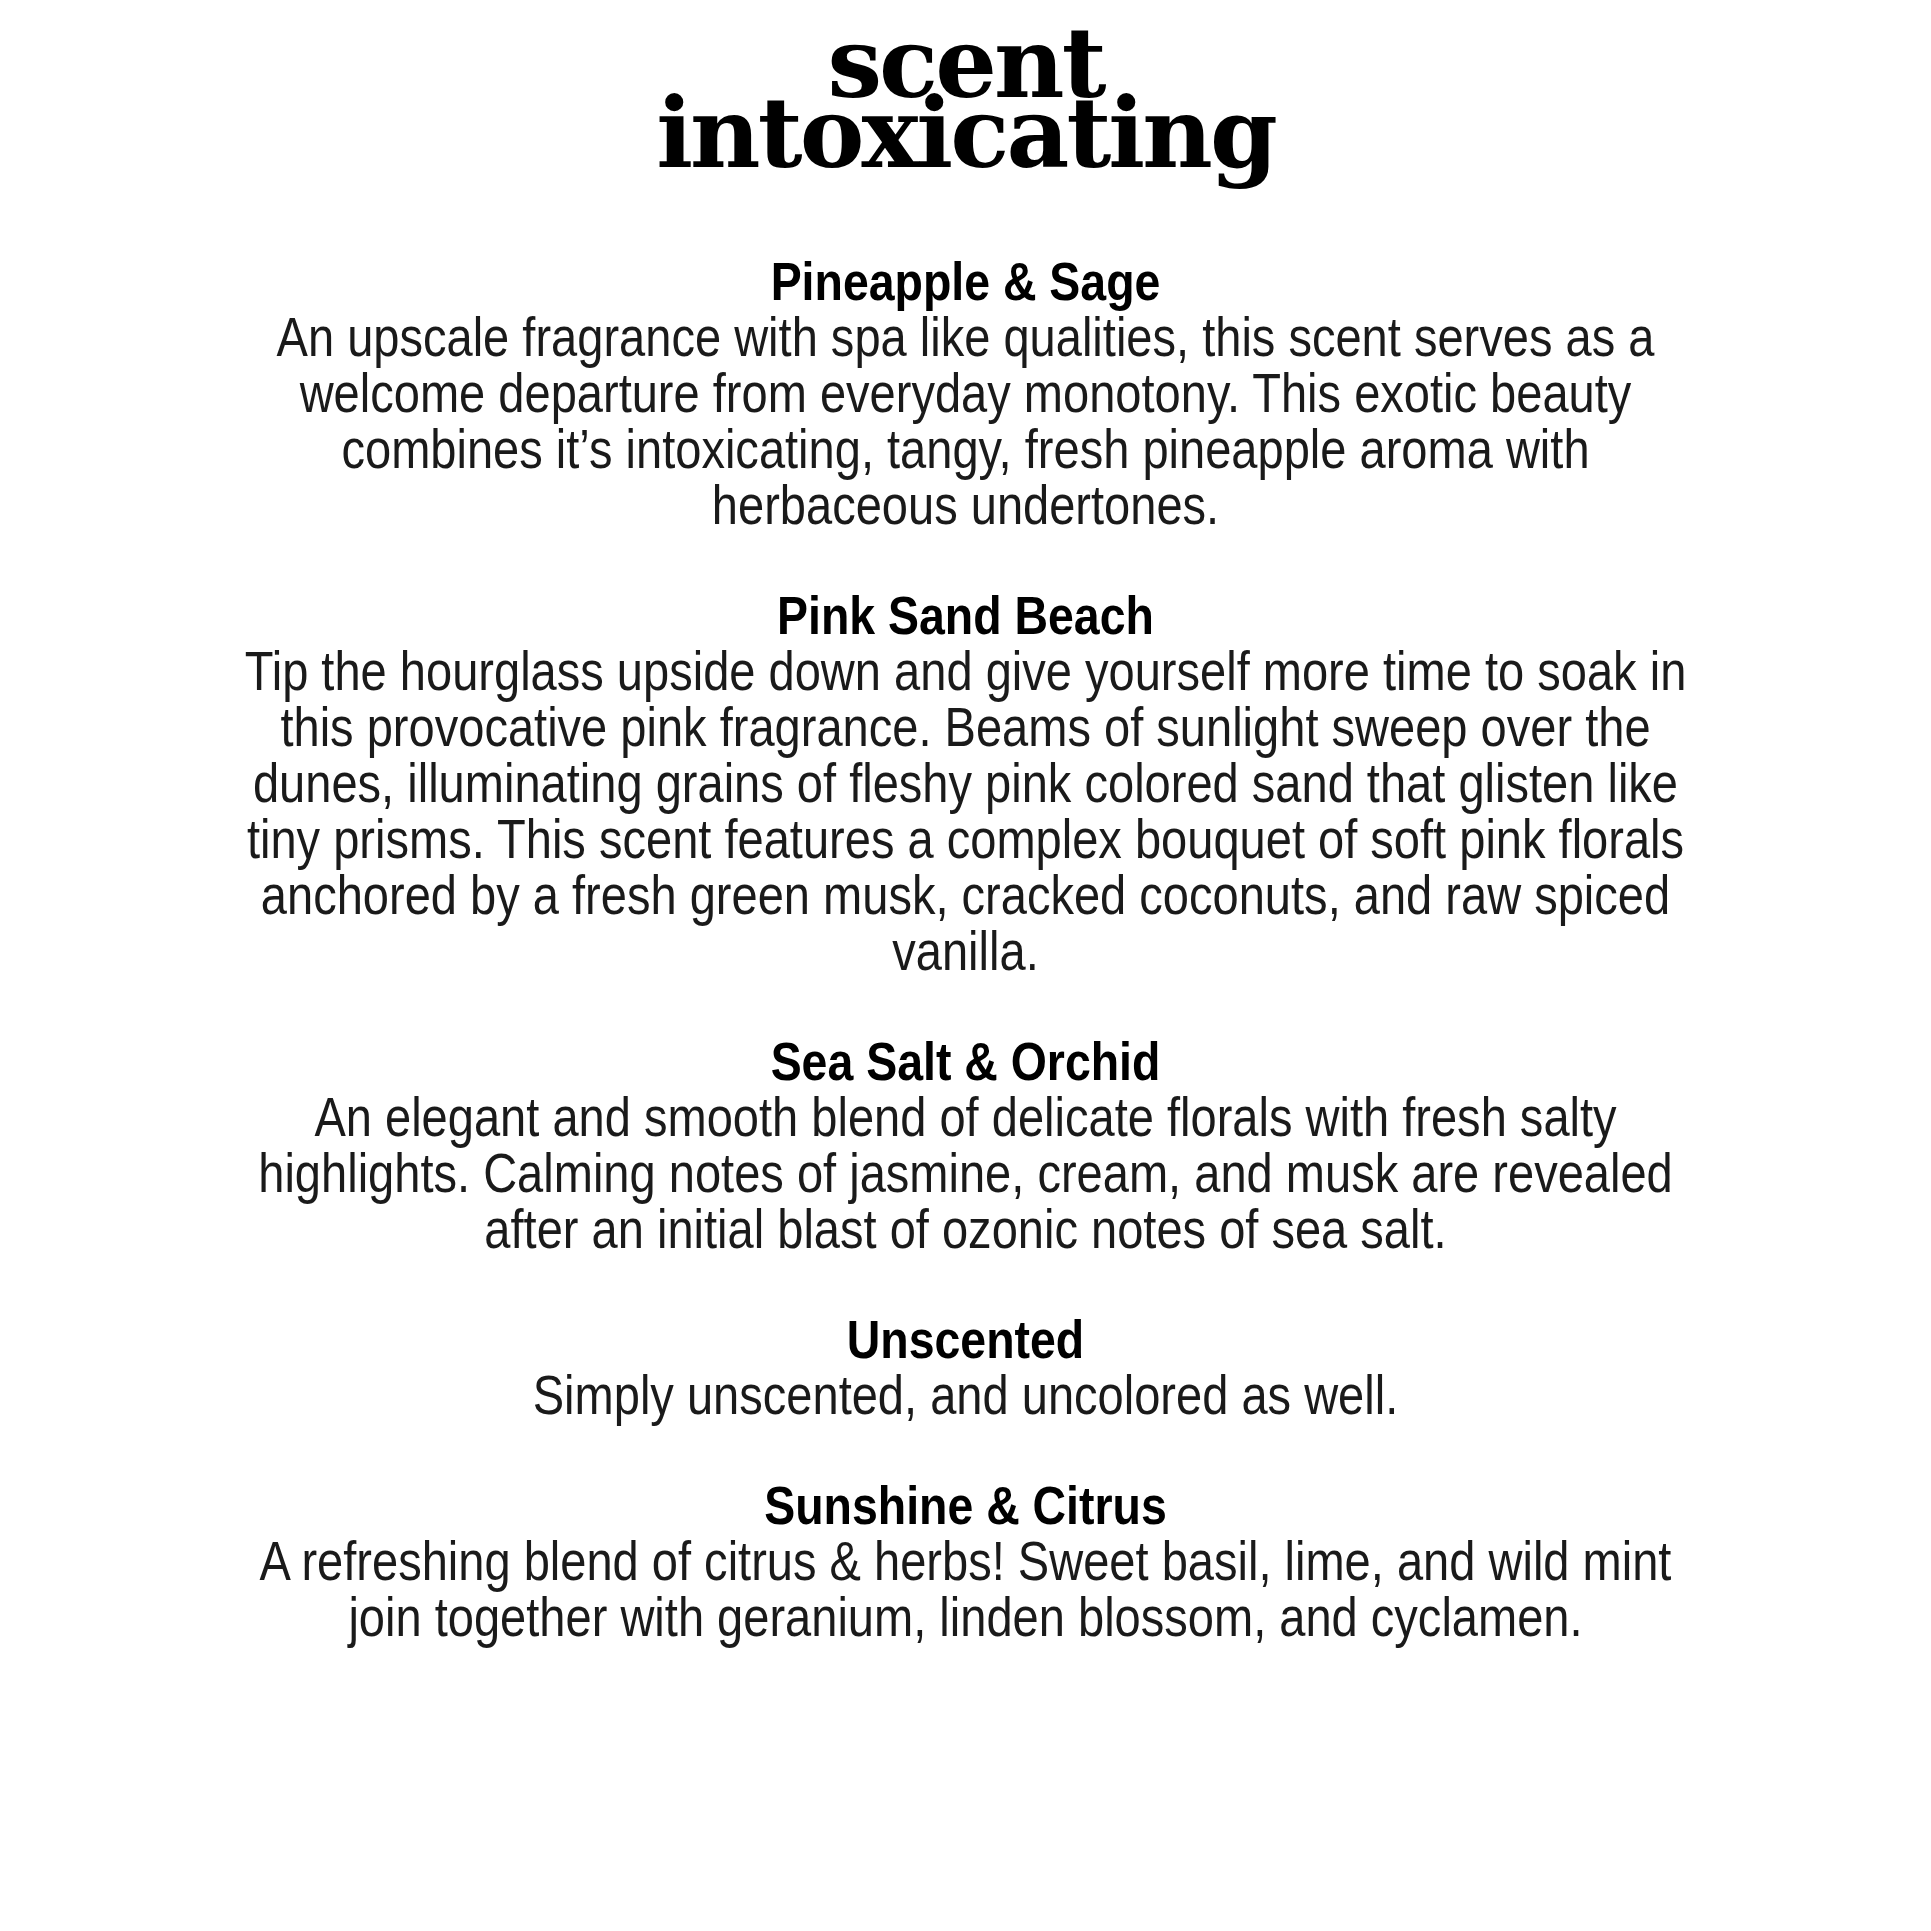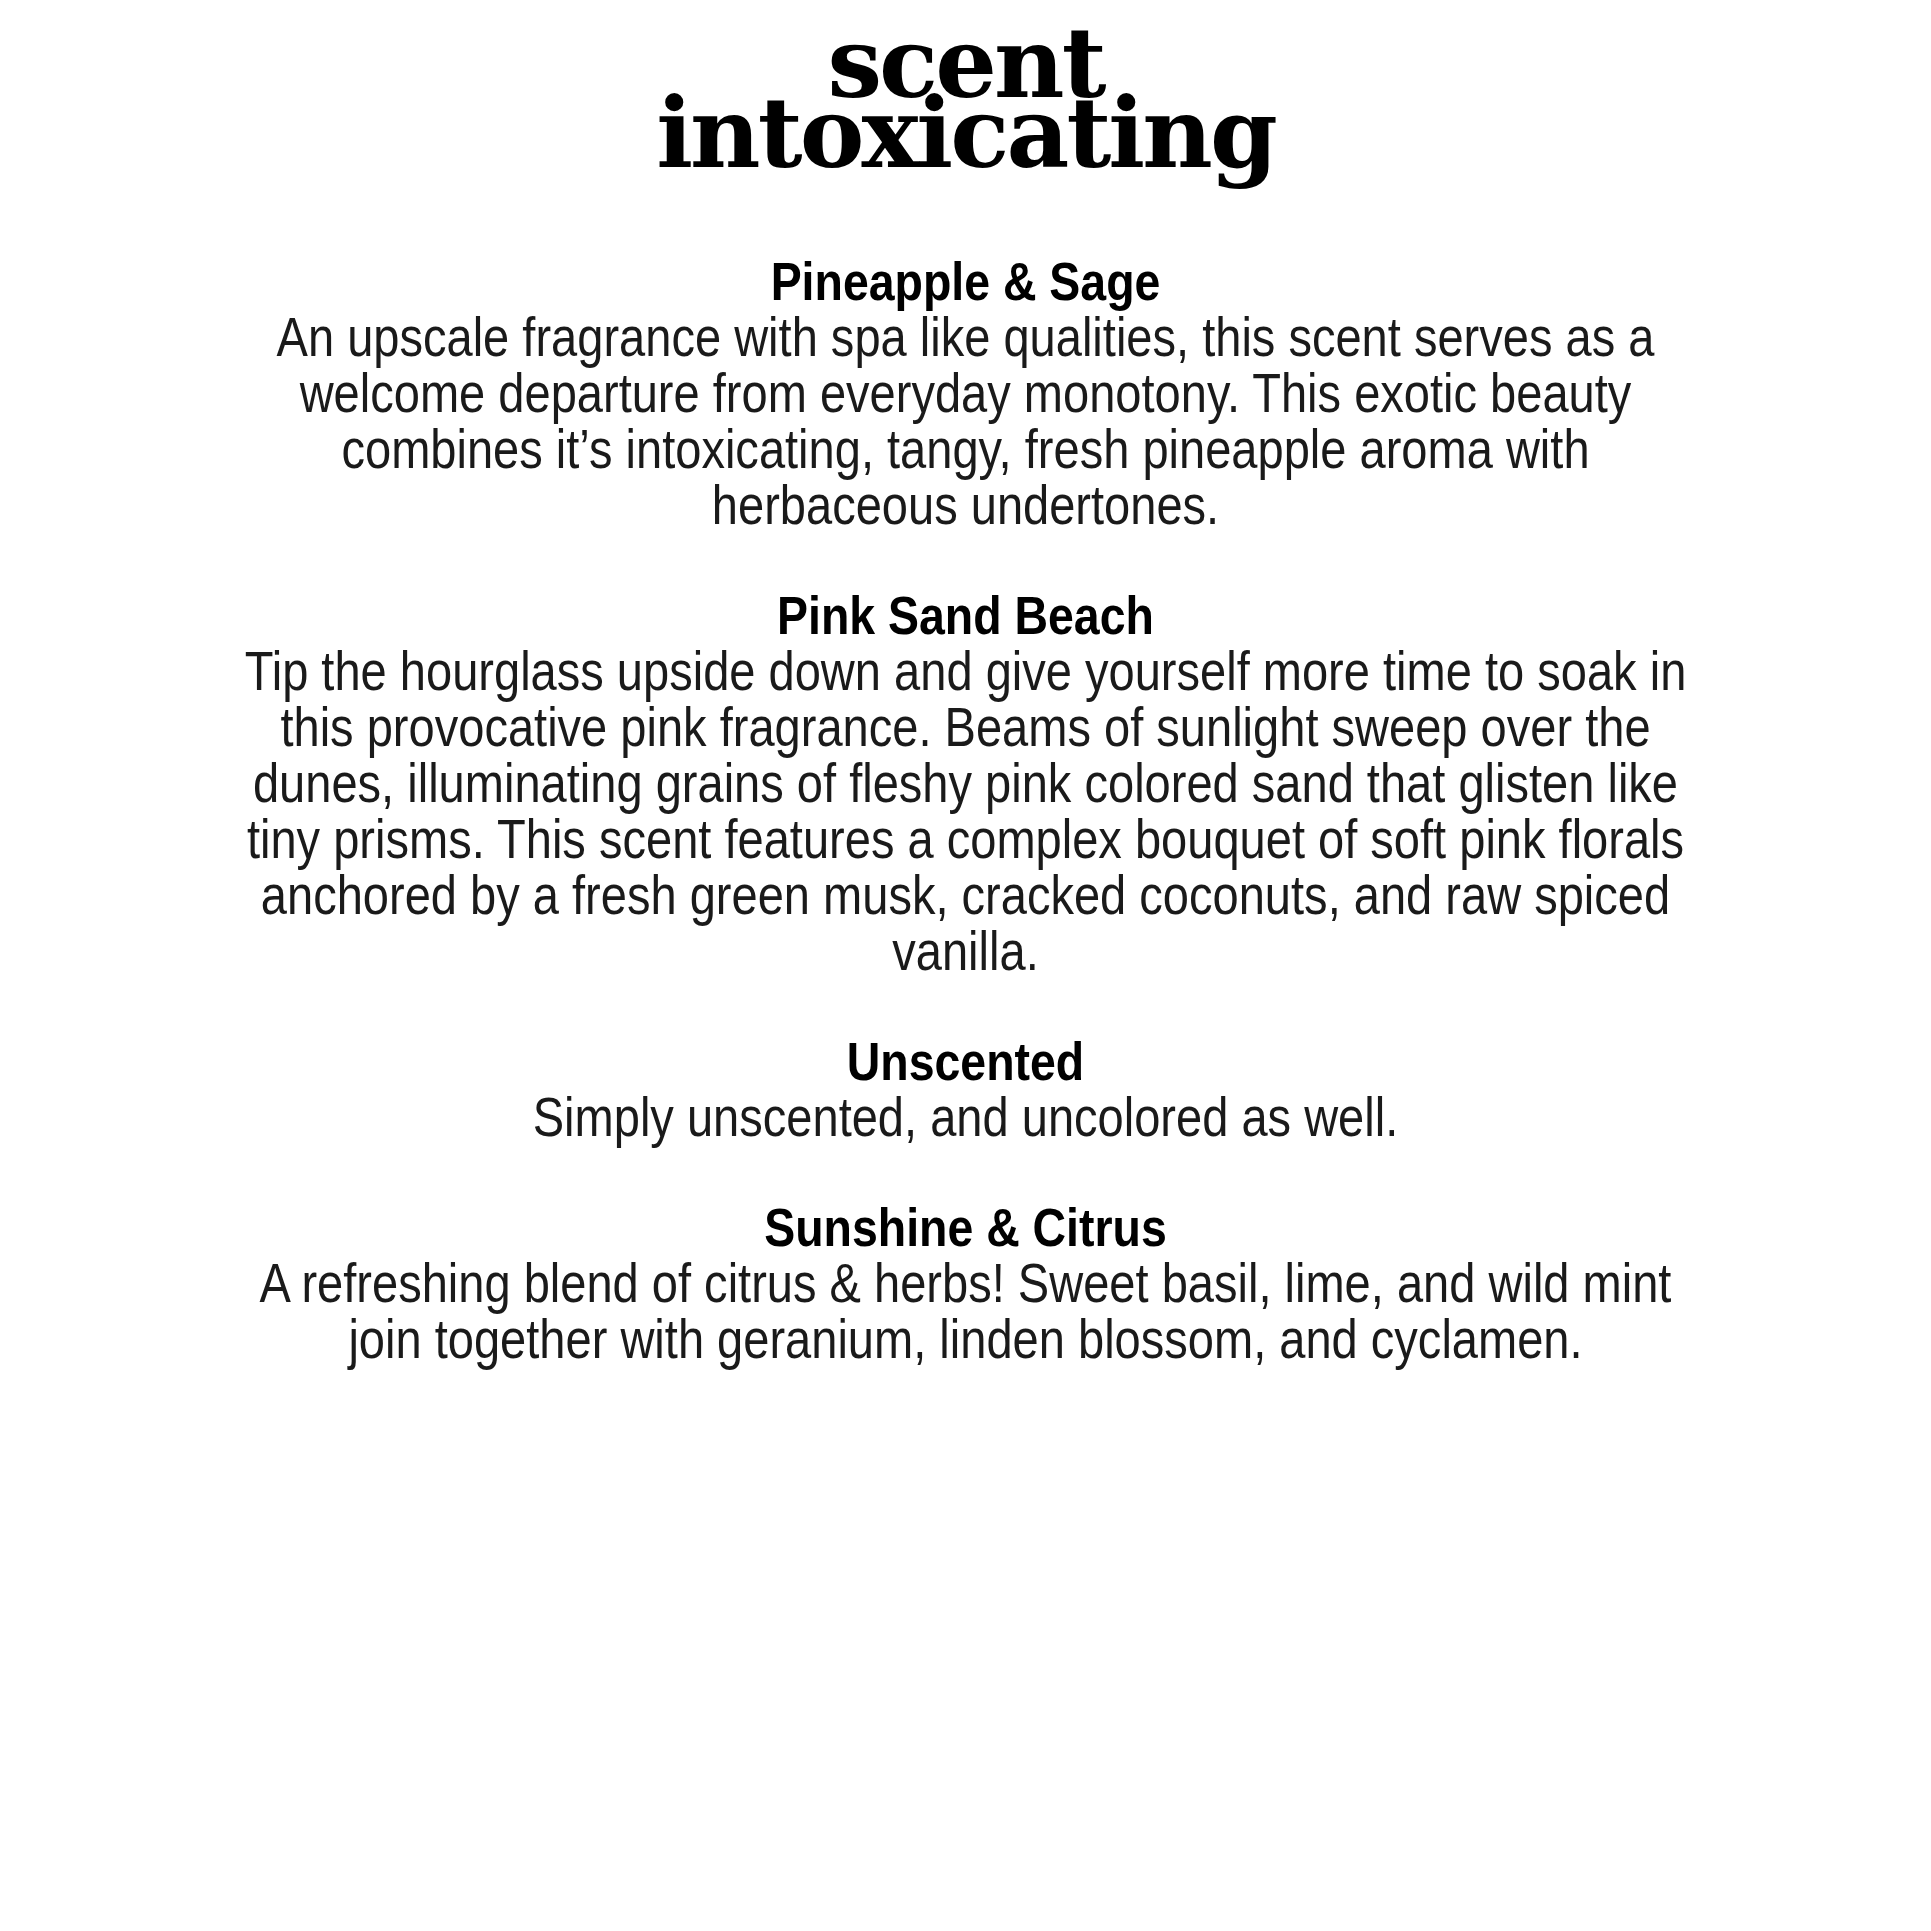--- a/index.html
+++ b/index.html
@@ -81,20 +81,26 @@
     <div class="section">
       <h2 class="section-heading">Pink Sand Beach</h2>
       <div class="line">Tip the hourglass upside down and give yourself more time to soak in</div>
       <div class="line">this provocative pink fragrance. Beams of sunlight sweep over the</div>
       <div class="line">dunes, illuminating grains of fleshy pink colored sand that glisten like</div>
       <div class="line">tiny prisms. This scent features a complex bouquet of soft pink florals</div>
       <div class="line">anchored by a fresh green musk, cracked coconuts, and raw spiced</div>
       <div class="line">vanilla.</div>
     </div>
 
+    <div class="section">
+      <h2 class="section-heading">Sea Salt &amp; Orchid</h2>
+      <div class="line">An elegant and smooth blend of delicate florals with fresh salty</div>
+      <div class="line">highlights. Calming notes of jasmine, cream, and musk are revealed</div>
+      <div class="line">after an initial blast of ozonic notes of sea salt.</div>
+    </div>
 
     <div class="section">
       <h2 class="section-heading">Unscented</h2>
       <div class="line">Simply unscented, and uncolored as well.</div>
     </div>
 
     <div class="section">
       <h2 class="section-heading">Sunshine &amp; Citrus</h2>
       <div class="line">A refreshing blend of citrus &amp; herbs! Sweet basil, lime, and wild mint</div>
       <div class="line">join together with geranium, linden blossom, and cyclamen.</div>

